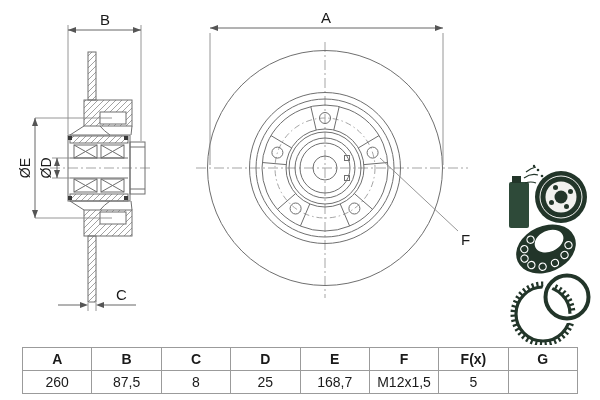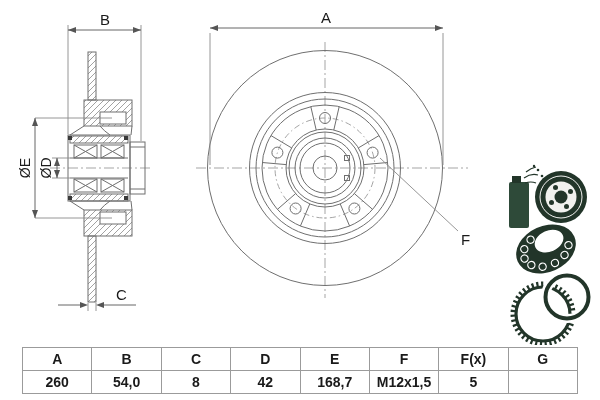--- a/index.html
+++ b/index.html
@@ -4,21 +4,21 @@
 <style>
   html,body{margin:0;padding:0;background:#ffffff;}
   #stage{position:relative;width:600px;height:400px;background:#ffffff;overflow:hidden;
          font-family:"Liberation Sans",sans-serif;}
   #drawing{position:absolute;left:0;top:0;}
   .dimtext{font-family:"Liberation Sans",sans-serif;font-size:15px;fill:#1a1a1a;}
   .dimtext-sm{font-family:"Liberation Sans",sans-serif;font-size:14px;fill:#1a1a1a;}
   #spec-table{position:absolute;left:22px;top:347px;width:556px;height:46px;
               border-collapse:collapse;table-layout:fixed;}
   #spec-table th,#spec-table td{border:1px solid #9b9b9b;text-align:center;vertical-align:middle;
-              font-size:14px;color:#1a1a1a;padding:0;height:22px;background:#ffffff;font-weight:bold;}
+              font-size:14px;color:#1a1a1a;padding:0;height:22px;background:#ffffff;}
   #spec-table th{font-weight:bold;}
 </style>
 </head>
 <body>
 
 <div id="stage">
 
 <svg id="drawing" width="600" height="345" viewBox="0 0 600 345">
   <defs>
     <pattern id="hatch" patternUnits="userSpaceOnUse" width="6" height="6">
@@ -209,23 +209,23 @@
     <th>B</th>
     <th>C</th>
     <th>D</th>
     <th>E</th>
     <th>F</th>
     <th>F(x)</th>
     <th>G</th>
   </tr>
   <tr>
     <td>260</td>
-    <td>54,0</td>
+    <td>87,5</td>
     <td>8</td>
-    <td>42</td>
+    <td>25</td>
     <td>168,7</td>
     <td>M12x1,5</td>
     <td>5</td>
     <td></td>
   </tr>
 </tbody>
     </table>
 
 </div>
 

